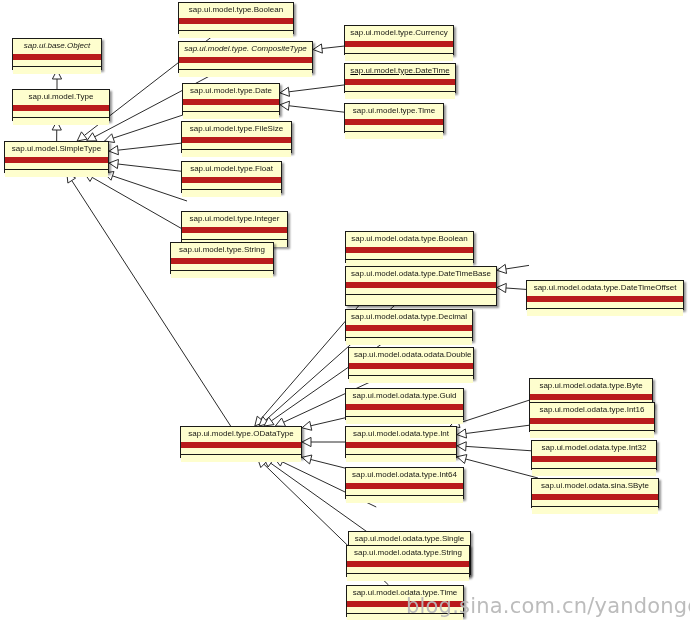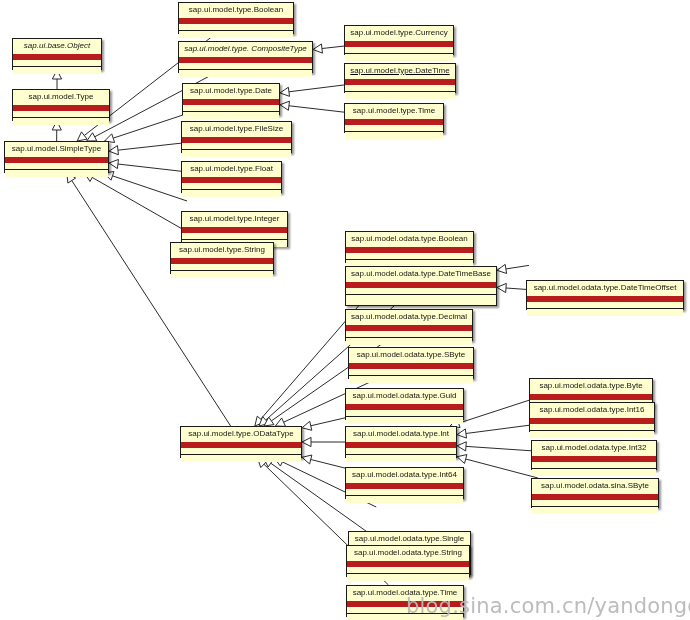--- a/index.html
+++ b/index.html
@@ -277,21 +277,21 @@
         <div class="uml-title">sap.ui.model.odata.type.DateTimeBase</div>
         <div class="uml-compartment divided"></div>
         <div class="uml-compartment"></div>
       </div>
       <div class="uml-class" style="left: 345px; top: 309px; width: 128px; height: 32px;">
         <div class="uml-title">sap.ui.model.odata.type.Decimal</div>
         <div class="uml-compartment divided"></div>
         <div class="uml-compartment"></div>
       </div>
       <div class="uml-class" style="left: 348px; top: 347px; width: 126px; height: 32px;">
-        <div class="uml-title">sap.ui.model.odata.type.SByte</div>
+        <div class="uml-title">sap.ui.model.odata.odata.Double</div>
         <div class="uml-compartment divided"></div>
         <div class="uml-compartment"></div>
       </div>
       <div class="uml-class" style="left: 345px; top: 388px; width: 119px; height: 32px;">
         <div class="uml-title">sap.ui.model.odata.type.Guid</div>
         <div class="uml-compartment divided"></div>
         <div class="uml-compartment"></div>
       </div>
       <div class="uml-class" style="left: 345px; top: 426px; width: 112px; height: 32px;">
         <div class="uml-title">sap.ui.model.odata.type.Int</div>

